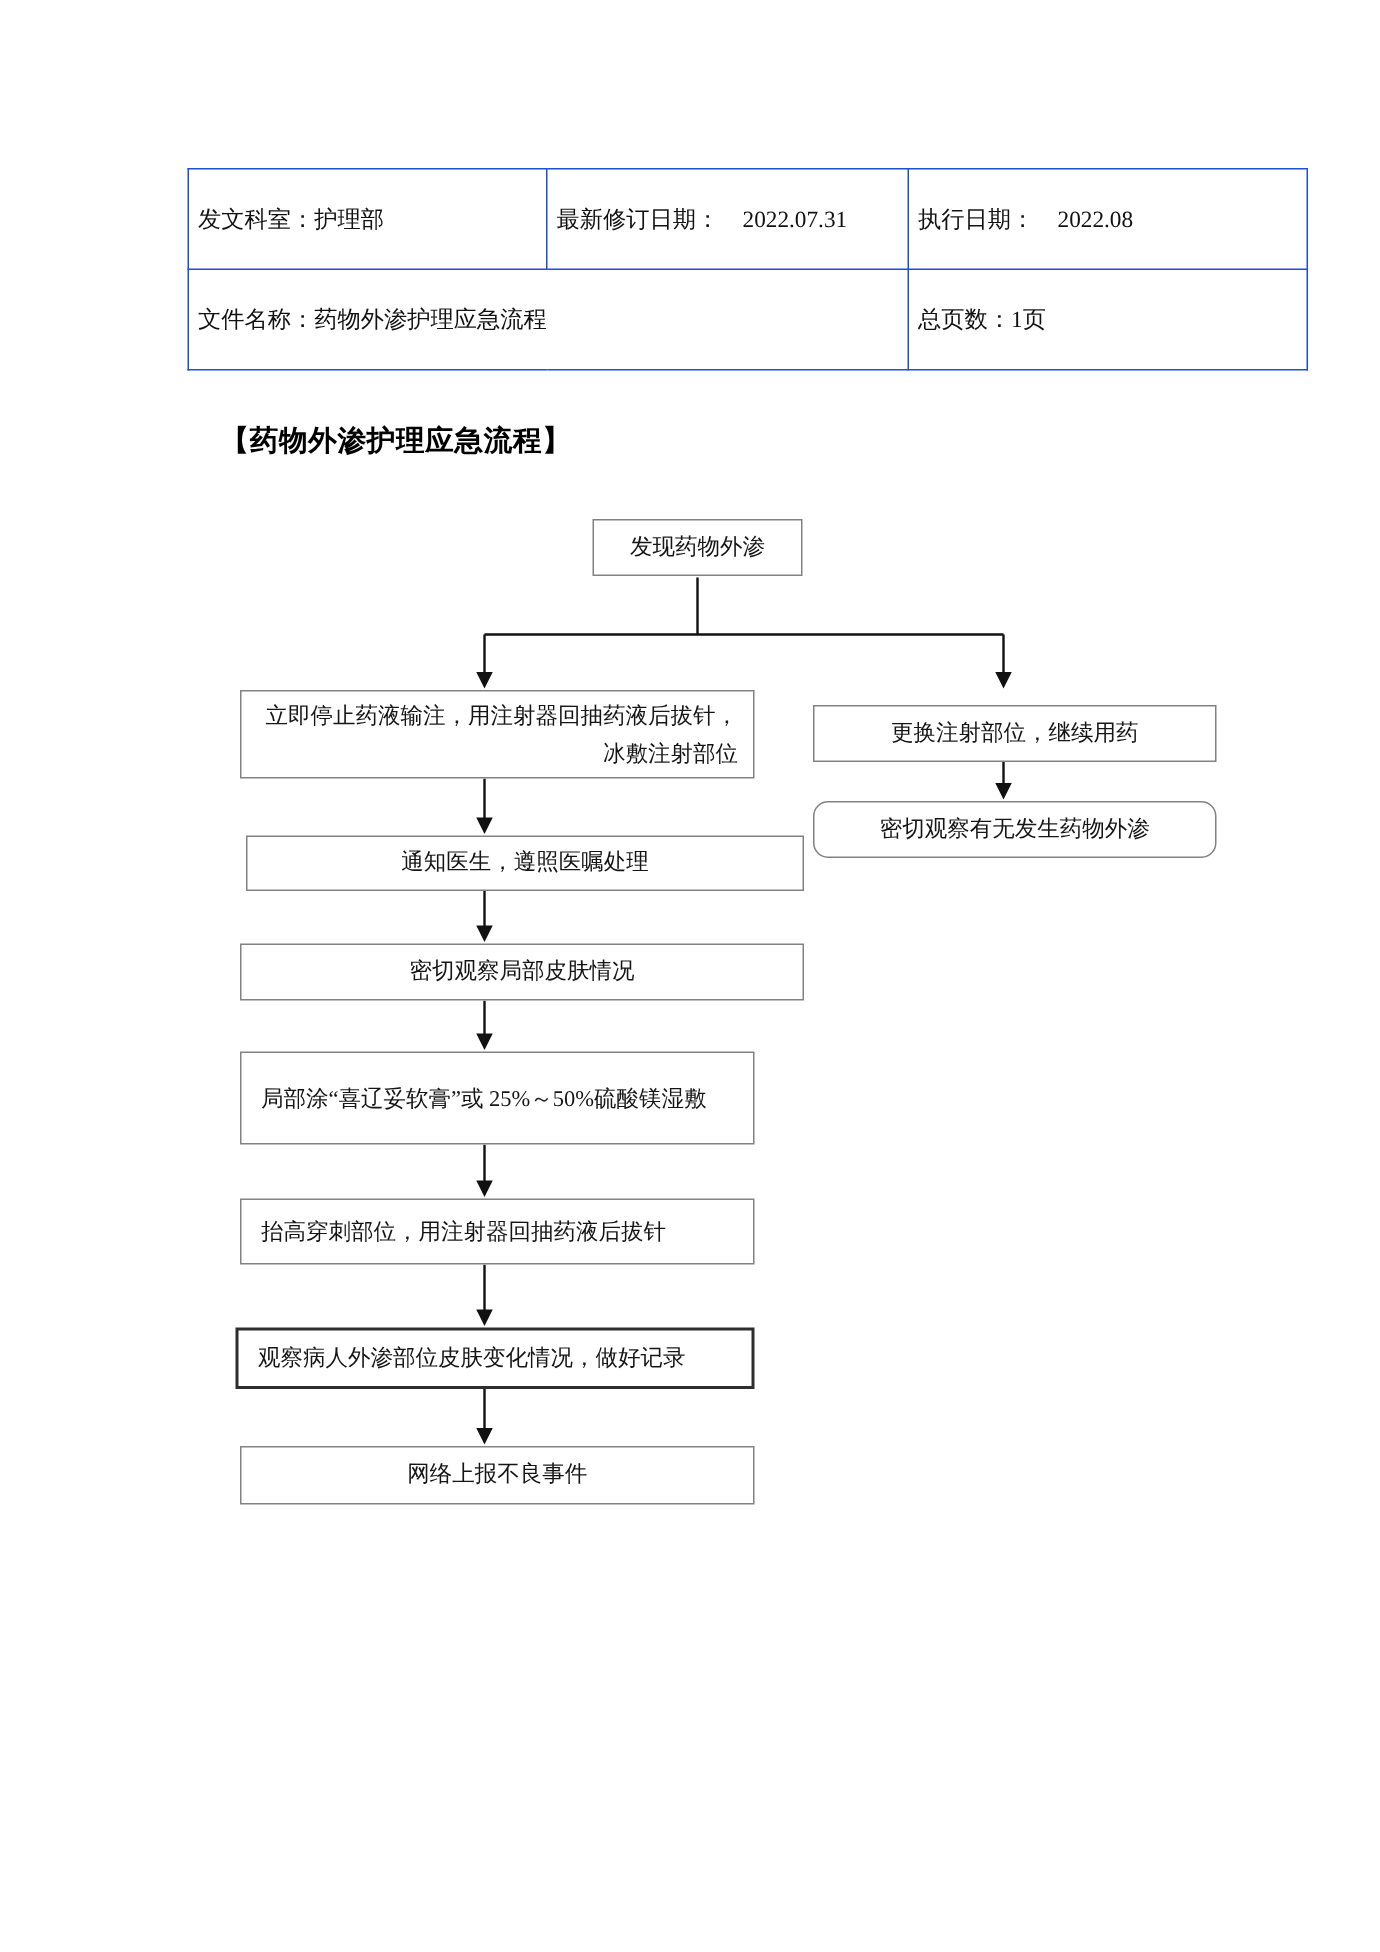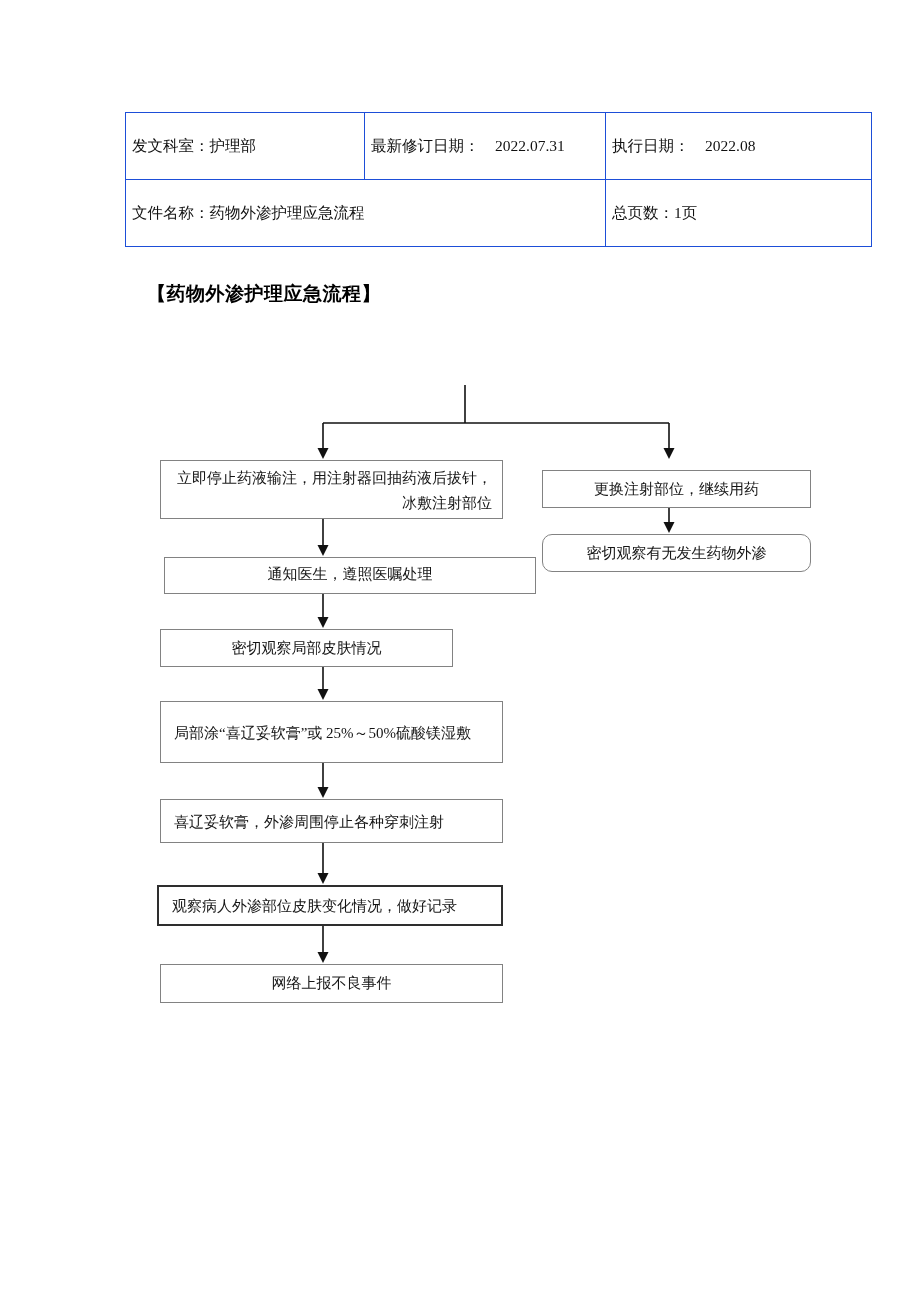--- a/index.html
+++ b/index.html
@@ -33,21 +33,21 @@
     font-size:15px; line-height:25px; color:#151515;
     display:flex; align-items:center; box-sizing:border-box;
   }
   .ctr { justify-content:center; text-align:center; padding:0 6px; }
   .lft { justify-content:flex-start; text-align:right; padding:4px 10px 2px 13px; }
   .bold-border { border:2px solid #2e2e2e; }
 
   .n-start  { left:395px; top:346px; width:140px; height:38px; }
   .n-left1  { left:160px; top:460px; width:343px; height:59px; }
   .n-left2  { left:164px; top:557px; width:372px; height:37px;font-family:Liberation Mono, monospace; }
-  .n-left3  { left:160px; top:629px; width:293px; height:38px; }
+  .n-left3  { left:160px; top:629px; width:376px; height:38px; }
   .n-left4  { left:160px; top:701px; width:343px; height:62px; }
   .n-left5  { left:160px; top:799px; width:343px; height:44px; }
   .n-left6  { left:157px; top:885px; width:346px; height:41px; }
   .n-left7  { left:160px; top:964px; width:343px; height:39px; }
   .n-right1 { left:542px; top:470px; width:269px; height:38px; }
   .n-right2 { left:542px; top:534px; width:269px; height:38px;border-radius:10px; }
 </style>
 </head>
 <body>
 
@@ -89,25 +89,26 @@
     <path d="M317.5,787 L328.5,787 L323,798 Z" stroke="none"></path>
     <line x1="323" y1="843" x2="323" y2="874"></line>
     <path d="M317.5,873 L328.5,873 L323,884 Z" stroke="none"></path>
     <line x1="323" y1="926" x2="323" y2="953"></line>
     <path d="M317.5,952 L328.5,952 L323,963 Z" stroke="none"></path>
 
     <line x1="669" y1="498" x2="669" y2="523"></line>
     <path d="M663.5,522 L674.5,522 L669,533 Z" stroke="none"></path>
   </svg>
 
+  <div class="flow-box ctr n-start">发现药物外渗</div>
 
   <div class="flow-box lft n-left1">立即停止药液输注，用注射器回抽药液后拔针，冰敷注射部位</div>
   <div class="flow-box ctr n-left2">通知医生，遵照医嘱处理</div>
   <div class="flow-box ctr n-left3">密切观察局部皮肤情况</div>
   <div class="flow-box lft n-left4">局部涂“喜辽妥软膏”或 25%～50%硫酸镁湿敷</div>
-  <div class="flow-box lft n-left5">喜辽妥软膏，外渗周围停止各种穿刺注射</div>
+  <div class="flow-box lft n-left5">抬高穿刺部位，用注射器回抽药液后拔针</div>
   <div class="flow-box lft n-left6 bold-border">观察病人外渗部位皮肤变化情况，做好记录</div>
   <div class="flow-box ctr n-left7">网络上报不良事件</div>
 
   <div class="flow-box ctr n-right1">更换注射部位，继续用药</div>
   <div class="flow-box ctr n-right2">密切观察有无发生药物外渗</div>
 
 </div>
 
 </body></html>

